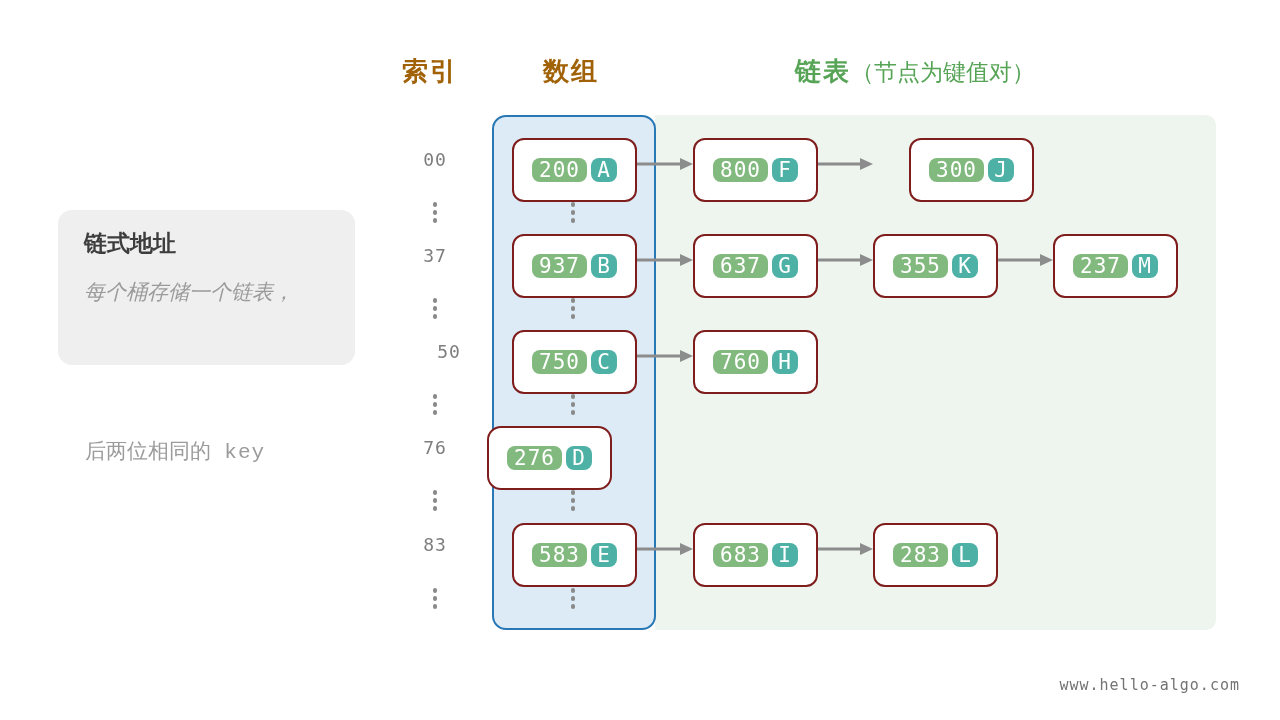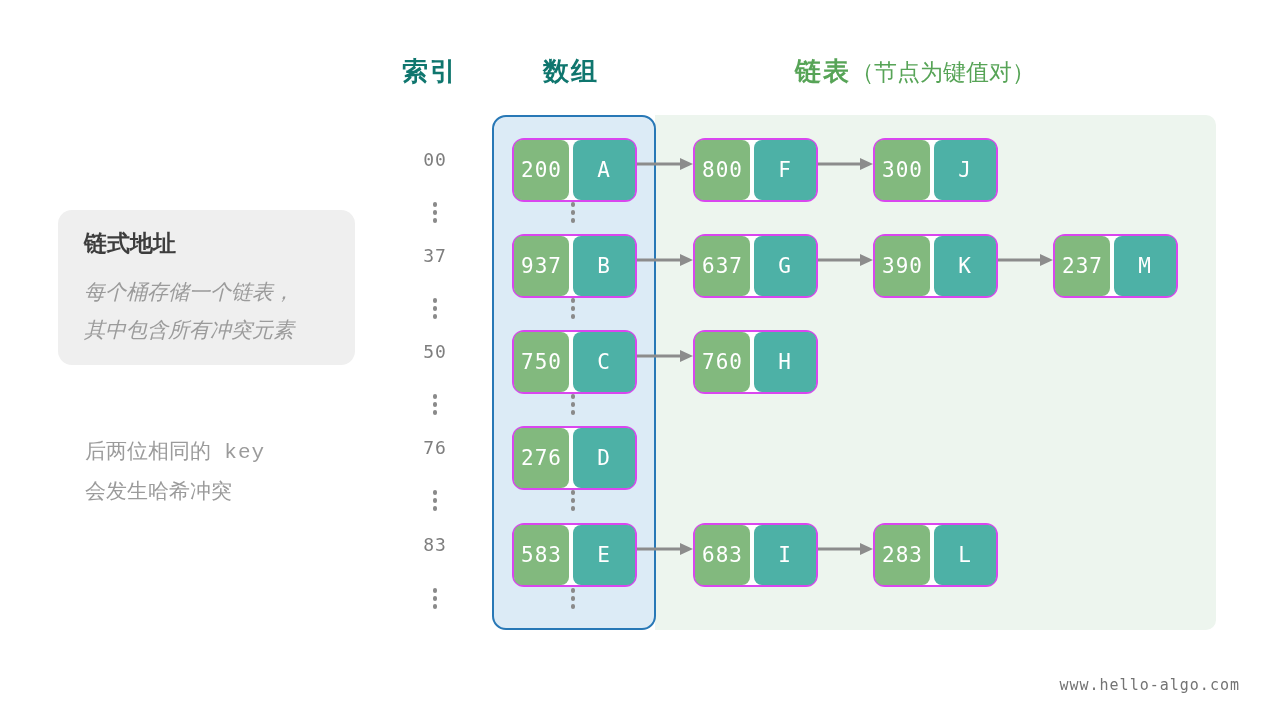--- a/index.html
+++ b/index.html
@@ -5,21 +5,21 @@
   html,body{margin:0;padding:0;}
   body{
     width:1280px;height:720px;position:relative;overflow:hidden;
     background:#ffffff;
     font-family:"DejaVu Sans","Liberation Sans",sans-serif;
   }
   .mono{font-family:"DejaVu Sans Mono","Liberation Mono",monospace;}
 
   
   .col-header{
-    position:absolute;top:54px;font-size:26px;font-weight:bold;color:#0f766e;
+    position:absolute;top:54px;font-size:26px;font-weight:bold;color:#a16207;
     letter-spacing:2px;
   }
   #header-list{color:#57a457;}
   #header-list .note{font-weight:normal;font-size:23px;letter-spacing:0;}
 
   
   .info-box{
     position:absolute;left:58px;top:210px;width:297px;height:155px;
     background:#efefef;border-radius:14px;box-sizing:border-box;
     padding:18px 26px;
@@ -45,23 +45,23 @@
     box-sizing:border-box;z-index:2;
   }
 
   
   .idx-label{
     position:absolute;width:60px;text-align:center;z-index:3;
     font-size:18px;color:#7e7e7e;letter-spacing:1px;
   }
   .node{
     position:absolute;width:125px;height:64px;z-index:4;
-    background:#ffffff;border:2px solid #d946ef;border-radius:12px;
+    background:#ffffff;border:2px solid #7f1d1d;border-radius:12px;
     box-sizing:border-box;display:flex;align-items:center;
-    padding:0;gap:4px;
+    padding:18px;gap:4px;
   }
   .cell{
     height:100%;border-radius:8px;display:flex;align-items:center;justify-content:center;
     color:#ffffff;font-size:21px;letter-spacing:1px;
   }
   .cell.key{width:55px;background:#82b97e;}
   .cell.val{flex:1;background:#4db1a6;}
   .arrow-svg{position:absolute;z-index:5;}
   .dots{
     position:absolute;width:6px;z-index:4;display:flex;flex-direction:column;
@@ -78,46 +78,44 @@
 </head>
 <body>
 
 <div class="col-header" id="header-index" style="left:402px">索引</div>
 <div class="col-header" id="header-array" style="left:543px">数组</div>
 <div class="col-header" id="header-list" style="left:795px"><span>链表</span><span class="note">（节点为键值对）</span></div>
 
 <div class="info-box">
   <div class="title">链式地址</div>
   <div class="line">每个桶存储一个链表，</div>
-  <div class="line">其中包含所有冲突元素</div>
 </div>
 
 <div class="hash-note">
   <div class="line"><span>后两位相同的</span>&nbsp; <span class="mono code">key</span></div>
-  <div class="line">会发生哈希冲突</div>
 </div>
 
 <div class="list-region"></div>
 <div class="array-region"></div>
 
 <div id="diagram">
     <div class="idx-label mono" style="left: 405px; top: 149px;">00</div>
     <div class="node mono" style="left: 512px; top: 138px;">
       <div class="cell key">200</div>
       <div class="cell val">A</div>
     </div>
     <div class="node mono" style="left: 693px; top: 138px;">
       <div class="cell key">800</div>
       <div class="cell val">F</div>
     </div>
     <svg class="arrow-svg" width="56" height="14" style="left: 637px; top: 157px;">
       <line x1="0" y1="7" x2="45" y2="7" stroke="#8c8c8c" stroke-width="3"></line>
       <polygon points="43,1 56,7 43,13" fill="#8c8c8c"></polygon>
     </svg>
-    <div class="node mono" style="left: 873px; top: 138px;">
+    <div class="node mono" style="left: 909px; top: 138px;">
       <div class="cell key">300</div>
       <div class="cell val">J</div>
     </div>
     <svg class="arrow-svg" width="55" height="14" style="left: 818px; top: 157px;">
       <line x1="0" y1="7" x2="44" y2="7" stroke="#8c8c8c" stroke-width="3"></line>
       <polygon points="42,1 55,7 42,13" fill="#8c8c8c"></polygon>
     </svg>
     <div class="idx-label mono" style="left: 405px; top: 245px;">37</div>
     <div class="node mono" style="left: 512px; top: 234px;">
       <div class="cell key">937</div>
@@ -125,50 +123,50 @@
     </div>
     <div class="node mono" style="left: 693px; top: 234px;">
       <div class="cell key">637</div>
       <div class="cell val">G</div>
     </div>
     <svg class="arrow-svg" width="56" height="14" style="left: 637px; top: 253px;">
       <line x1="0" y1="7" x2="45" y2="7" stroke="#8c8c8c" stroke-width="3"></line>
       <polygon points="43,1 56,7 43,13" fill="#8c8c8c"></polygon>
     </svg>
     <div class="node mono" style="left: 873px; top: 234px;">
-      <div class="cell key">390</div>
+      <div class="cell key">355</div>
       <div class="cell val">K</div>
     </div>
     <svg class="arrow-svg" width="55" height="14" style="left: 818px; top: 253px;">
       <line x1="0" y1="7" x2="44" y2="7" stroke="#8c8c8c" stroke-width="3"></line>
       <polygon points="42,1 55,7 42,13" fill="#8c8c8c"></polygon>
     </svg>
     <div class="node mono" style="left: 1053px; top: 234px;">
       <div class="cell key">237</div>
       <div class="cell val">M</div>
     </div>
     <svg class="arrow-svg" width="55" height="14" style="left: 998px; top: 253px;">
       <line x1="0" y1="7" x2="44" y2="7" stroke="#8c8c8c" stroke-width="3"></line>
       <polygon points="42,1 55,7 42,13" fill="#8c8c8c"></polygon>
     </svg>
-    <div class="idx-label mono" style="left: 405px; top: 341px;">50</div>
+    <div class="idx-label mono" style="left: 419px; top: 341px;">50</div>
     <div class="node mono" style="left: 512px; top: 330px;">
       <div class="cell key">750</div>
       <div class="cell val">C</div>
     </div>
     <div class="node mono" style="left: 693px; top: 330px;">
       <div class="cell key">760</div>
       <div class="cell val">H</div>
     </div>
     <svg class="arrow-svg" width="56" height="14" style="left: 637px; top: 349px;">
       <line x1="0" y1="7" x2="45" y2="7" stroke="#8c8c8c" stroke-width="3"></line>
       <polygon points="43,1 56,7 43,13" fill="#8c8c8c"></polygon>
     </svg>
     <div class="idx-label mono" style="left: 405px; top: 437px;">76</div>
-    <div class="node mono" style="left: 512px; top: 426px;">
+    <div class="node mono" style="left: 487px; top: 426px; border-radius: 14px;">
       <div class="cell key">276</div>
       <div class="cell val">D</div>
     </div>
     <div class="idx-label mono" style="left: 405px; top: 534px;">83</div>
     <div class="node mono" style="left: 512px; top: 523px;">
       <div class="cell key">583</div>
       <div class="cell val">E</div>
     </div>
     <div class="node mono" style="left: 693px; top: 523px;">
       <div class="cell key">683</div>

